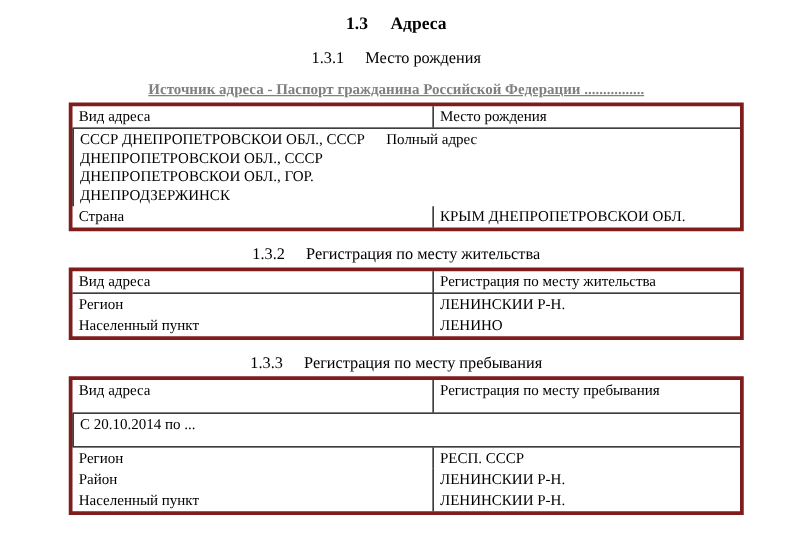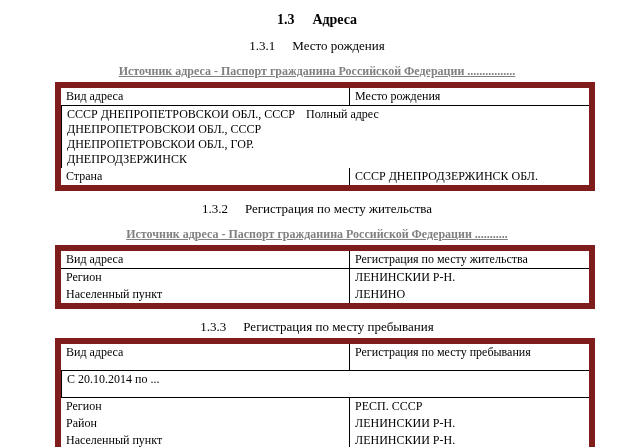--- a/index.html
+++ b/index.html
@@ -40,21 +40,21 @@
     font-size: 12px;
     line-height: 15px;
     color: #808080;
     margin-top: 10px;
     text-decoration: underline;
   }
   .doc-table {
     width: 540px;
     margin-left: 55px;
     margin-top: 3px;
-    border: 6px solid #7f1d1d;
+    border: 3px solid #7f1d1d;
     box-sizing: border-box;
   }
   .t-group { border-top: 1px solid #000000; }
   .t-group:first-child { border-top: none; }
   .t-row { display: flex; align-items: stretch; }
   .cell {
     font-size: 12px;
     line-height: 15px;
     padding: 1px 4px 1px 5px;
     box-sizing: border-box;
@@ -92,30 +92,29 @@
     <div class="t-group">
       <div class="t-row">
         <div class="cell value">СССР ДНЕПРОПЕТРОВСКОИ ОБЛ., СССР
 ДНЕПРОПЕТРОВСКОИ ОБЛ., СССР
 ДНЕПРОПЕТРОВСКОИ ОБЛ., ГОР.
 ДНЕПРОДЗЕРЖИНСК</div>
         <div class="cell label">Полный адрес</div>
       </div>
       <div class="t-row">
         <div class="cell label">Страна</div>
-        <div class="cell value">СССР ДНЕПРОДЗЕРЖИНСК ОБЛ.</div>
+        <div class="cell value">КРЫМ ДНЕПРОПЕТРОВСКОИ ОБЛ.</div>
       </div>
     </div>
   </div>
 
   <div class="h-sub">
     <span class="num">1.3.2</span><span>Регистрация по месту жительства</span>
   </div>
 
-  <div class="src-note">Источник адреса - Паспорт гражданина Российской Федерации ...........</div>
 
   <div class="doc-table">
     <div class="t-group">
       <div class="t-row">
         <div class="cell label">Вид адреса</div>
         <div class="cell value">Регистрация по месту жительства</div>
       </div>
     </div>
     <div class="t-group">
       <div class="t-row">

